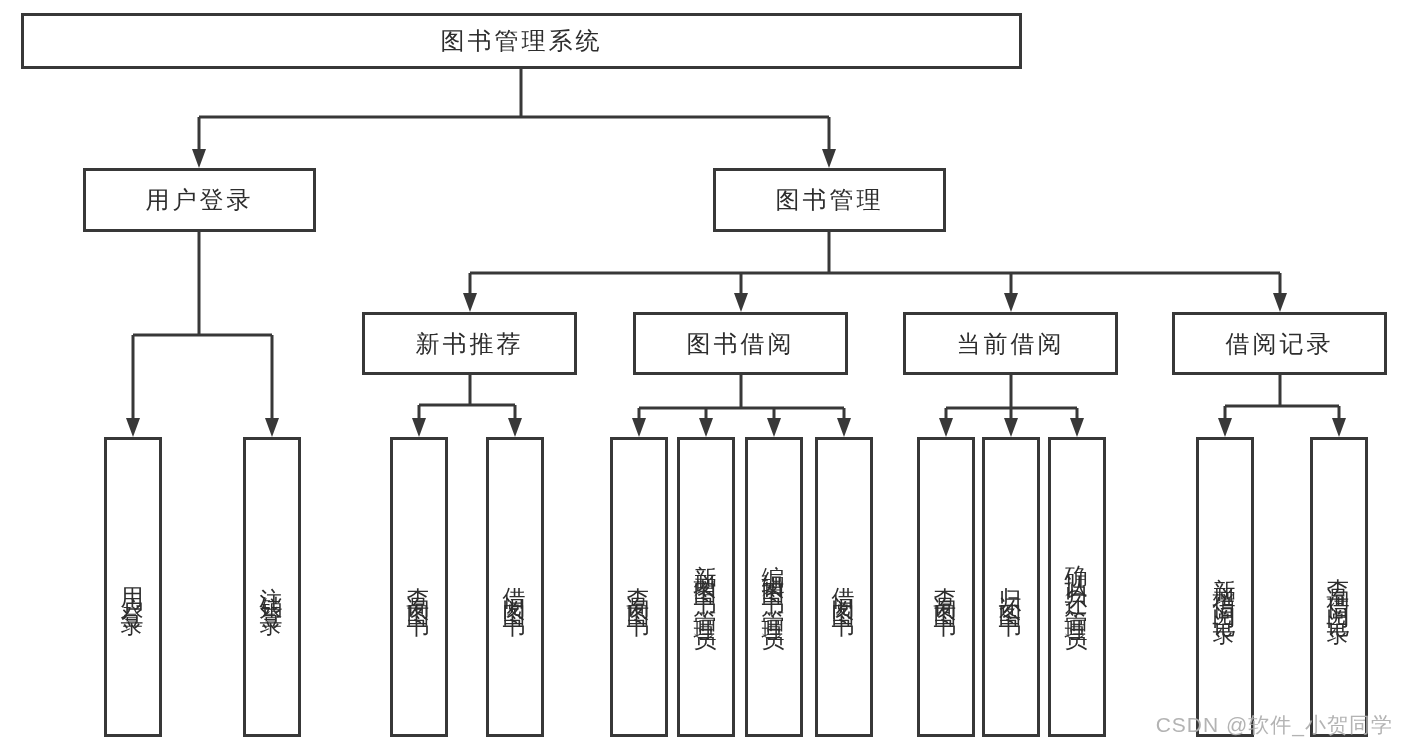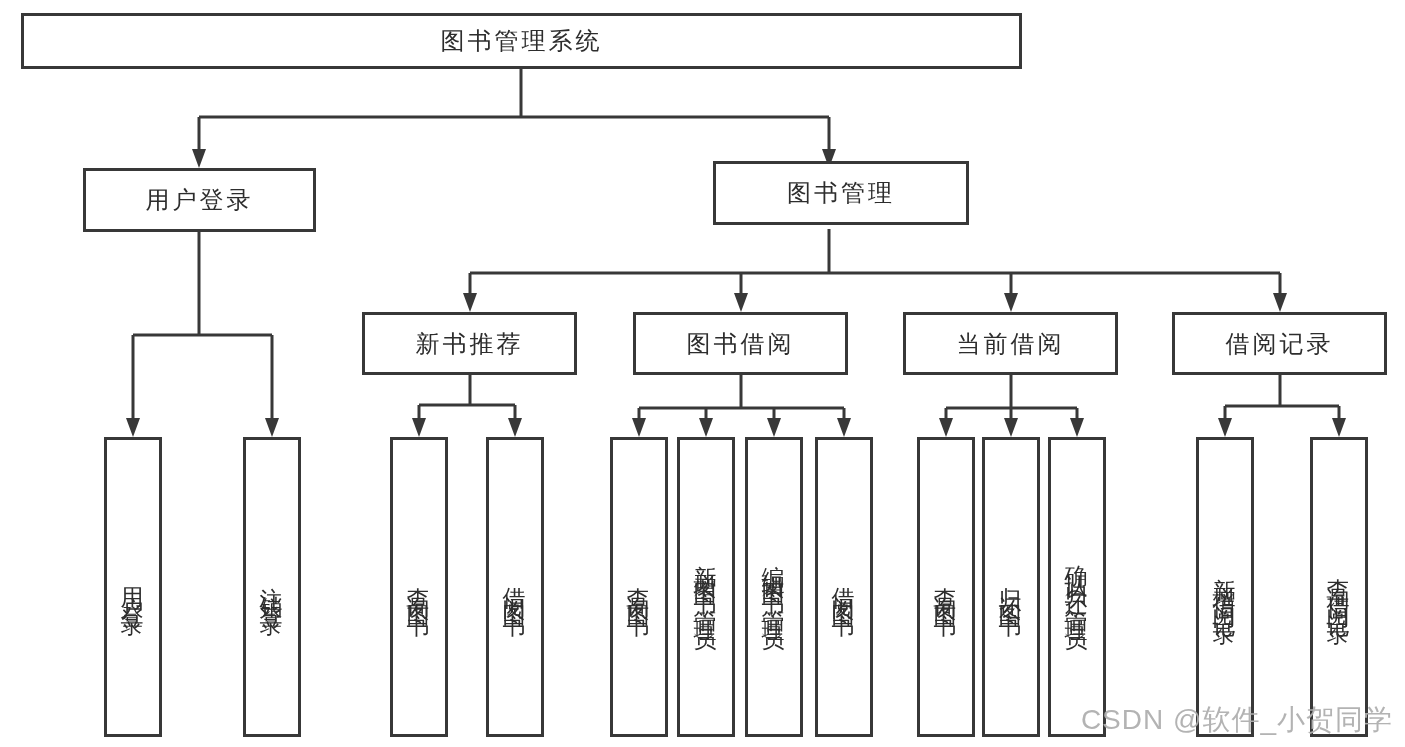--- a/index.html
+++ b/index.html
@@ -38,21 +38,21 @@
     height: 300px;
     writing-mode: vertical-rl;
     text-orientation: mixed;
     font-size: 23px;
     letter-spacing: 9px;
   }
   #watermark {
     position: absolute;
     right: 12px;
     bottom: 8px;
-    font-size: 28px;
+    font-size: 21px;
     color: rgba(175, 175, 175, 0.95);
     letter-spacing: 1px;
     z-index: 2;
     white-space: nowrap;
   }
 </style>
 </head>
 <body>
 
 <div id="canvas">
@@ -80,21 +80,21 @@
     <path fill="#383838" d="M126 418 H140 L133 437 Z M265 418 H279 L272 437 Z
       M412 418 H426 L419 437 Z M508 418 H522 L515 437 Z
       M632 418 H646 L639 437 Z M699 418 H713 L706 437 Z M767 418 H781 L774 437 Z M837 418 H851 L844 437 Z
       M939 418 H953 L946 437 Z M1004 418 H1018 L1011 437 Z M1070 418 H1084 L1077 437 Z
       M1218 418 H1232 L1225 437 Z M1332 418 H1346 L1339 437 Z"></path>
   </svg>
 
   <div class="node" style="left:21px; top:13px; width:1001px; height:56px;">图书管理系统</div>
 
   <div class="node" style="left:83px; top:168px; width:233px; height:64px;">用户登录</div>
-  <div class="node" style="left:713px; top:161px; width:256px; height:64px;text-align:right;">图书管理</div>
+  <div class="node" style="left:713px; top:168px; width:233px; height:64px;text-align:right;">图书管理</div>
 
   <div class="node h" style="left:633px;">图书借阅</div>
   <div class="node h" style="left:362px;">新书推荐</div>
   <div class="node h" style="left:903px;">当前借阅</div>
   <div class="node h" style="left:1172px;">借阅记录</div>
 
   <div class="node leaf" style="left:104px;">用户登录</div>
   <div class="node leaf" style="left:243px;">注销登录</div>
 
   <div class="node leaf" style="left:390px;">查询图书</div>

